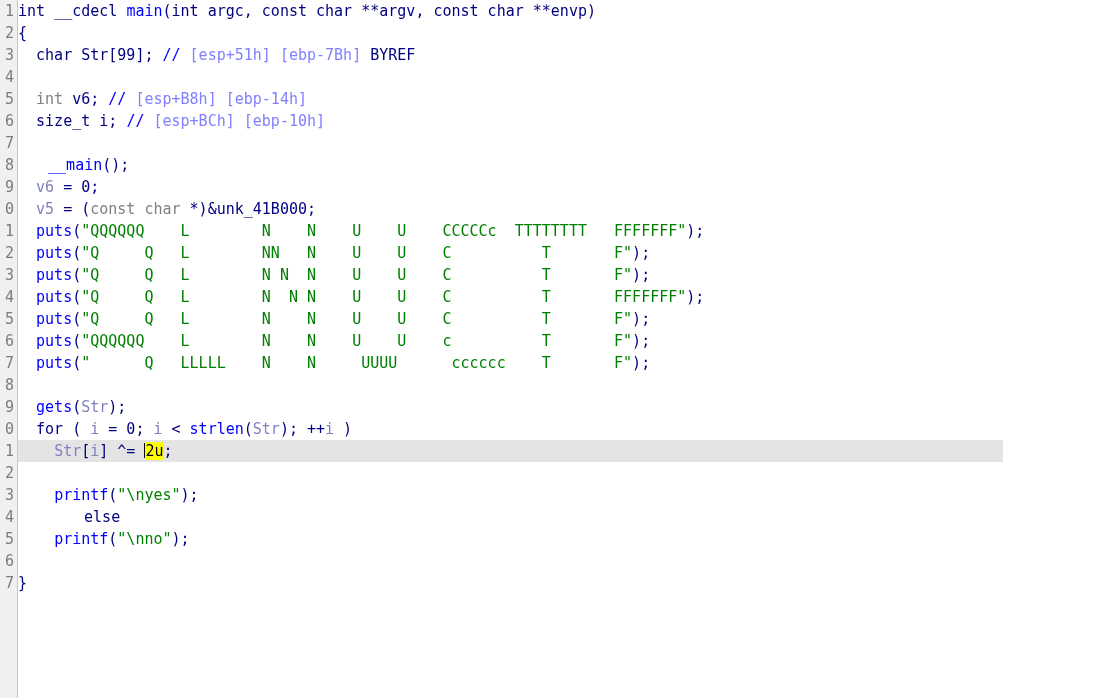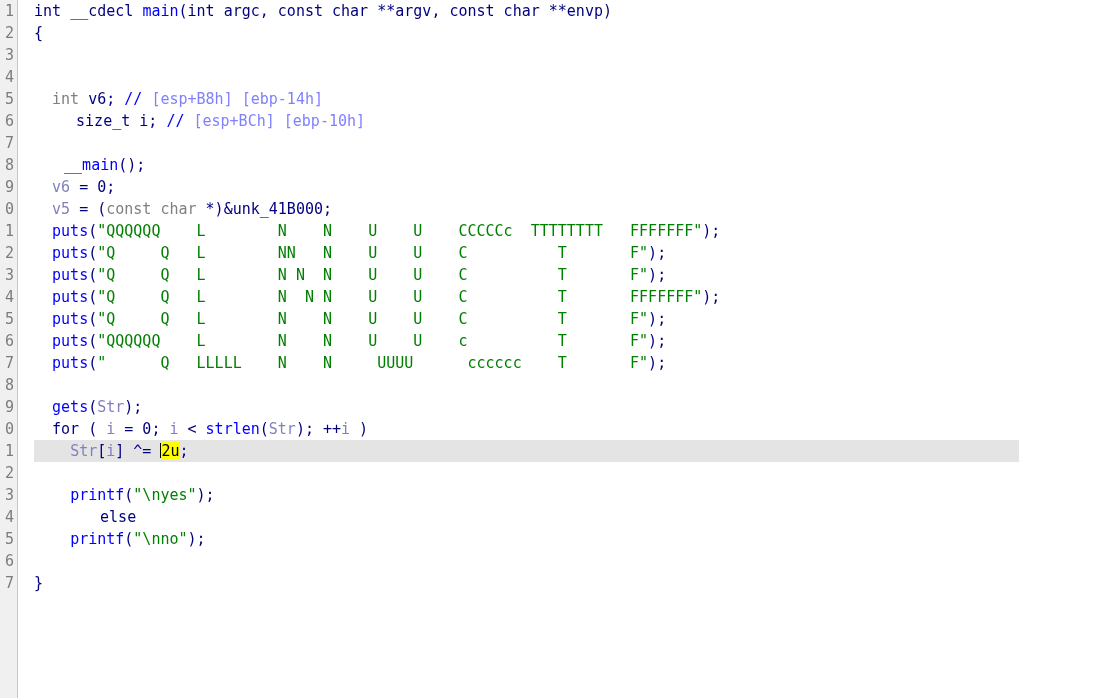--- a/index.html
+++ b/index.html
@@ -26,21 +26,21 @@
     font-size:15px;color:#7c7c7c;white-space:pre;
     text-align:right;
   }
 
   
   .code{
     position:absolute;left:18px;top:0;right:0;height:698px;
     overflow:hidden;background:#fff;
   }
   .row{
-    position:absolute;left:16px;width:985px;height:22px;line-height:22px;
+    position:absolute;left:0;width:985px;height:22px;line-height:22px;
     white-space:pre;
     font-family:"DejaVu Sans Mono","Liberation Mono",monospace;
     font-size:15px;
     letter-spacing:0px;
     color:#000080;
   }
   .row.cur{background:#e4e4e4;}
 
   
   .kw      {color:#00007f;}      
@@ -89,22 +89,23 @@
         <div class="ln" style="top: 506px;">4</div>
         <div class="ln" style="top: 528px;">5</div>
         <div class="ln" style="top: 550px;">6</div>
         <div class="ln" style="top: 572px;">7</div>
       </div>
   </div>
 
   <div class="code" id="code-surface">
       <div class="row" style="top: 0px;"><span class="kw">int </span><span class="kw">__cdecl </span><span class="fn">main</span><span class="kw">(</span><span class="kw">int </span><span class="kw">argc</span><span class="kw">, </span><span class="kw">const char </span><span class="kw">**argv</span><span class="kw">, </span><span class="kw">const char </span><span class="kw">**envp</span><span class="kw">)</span></div>
       <div class="row" style="top: 22px;"><span class="kw">{</span></div>
+      <div class="row" style="top: 44px;"><span class="plain">  </span><span class="kw">char </span><span class="kw">Str</span><span class="kw">[99]; </span><span class="fn">// </span><span class="cmt">[esp+51h] [ebp-7Bh] </span><span class="kw">BYREF</span></div>
       <div class="row" style="top: 88px;"><span class="plain">  </span><span class="typ">int </span><span class="kw">v6</span><span class="kw">; </span><span class="fn">// </span><span class="cmt">[esp+B8h] [ebp-14h]</span></div>
-      <div class="row" style="top: 110px; padding-left: 24px;"><span class="plain">  </span><span class="kw">size_t </span><span class="kw">i</span><span class="kw">; </span><span class="fn">// </span><span class="cmt">[esp+BCh] [ebp-10h]</span></div>
+      <div class="row" style="top: 110px;"><span class="plain">  </span><span class="kw">size_t </span><span class="kw">i</span><span class="kw">; </span><span class="fn">// </span><span class="cmt">[esp+BCh] [ebp-10h]</span></div>
       <div class="row" style="top: 132px;"><span class="plain"></span></div>
       <div class="row" style="top: 154px; margin-left: 12px;"><span class="plain">  </span><span class="fn">__main</span><span class="kw">();</span></div>
       <div class="row" style="top: 176px;"><span class="plain">  </span><span class="var">v6</span><span class="kw"> = 0;</span></div>
       <div class="row" style="top: 198px;"><span class="plain">  </span><span class="var">v5</span><span class="kw"> = (</span><span class="typ">const char </span><span class="kw">*)&amp;unk_41B000;</span></div>
       <div class="row" style="top: 220px;"><span class="plain">  </span><span class="fn">puts</span><span class="kw">(</span><span class="str">"QQQQQQ    L        N    N    U    U    CCCCCc  TTTTTTTT   FFFFFFF"</span><span class="kw">);</span></div>
       <div class="row" style="top: 242px;"><span class="plain">  </span><span class="fn">puts</span><span class="kw">(</span><span class="str">"Q     Q   L        NN   N    U    U    C          T       F"</span><span class="kw">);</span></div>
       <div class="row" style="top: 264px;"><span class="plain">  </span><span class="fn">puts</span><span class="kw">(</span><span class="str">"Q     Q   L        N N  N    U    U    C          T       F"</span><span class="kw">);</span></div>
       <div class="row" style="top: 286px;"><span class="plain">  </span><span class="fn">puts</span><span class="kw">(</span><span class="str">"Q     Q   L        N  N N    U    U    C          T       FFFFFFF"</span><span class="kw">);</span></div>
       <div class="row" style="top: 308px;"><span class="plain">  </span><span class="fn">puts</span><span class="kw">(</span><span class="str">"Q     Q   L        N    N    U    U    C          T       F"</span><span class="kw">);</span></div>
       <div class="row" style="top: 330px;"><span class="plain">  </span><span class="fn">puts</span><span class="kw">(</span><span class="str">"QQQQQQ    L        N    N    U    U    c          T       F"</span><span class="kw">);</span></div>

